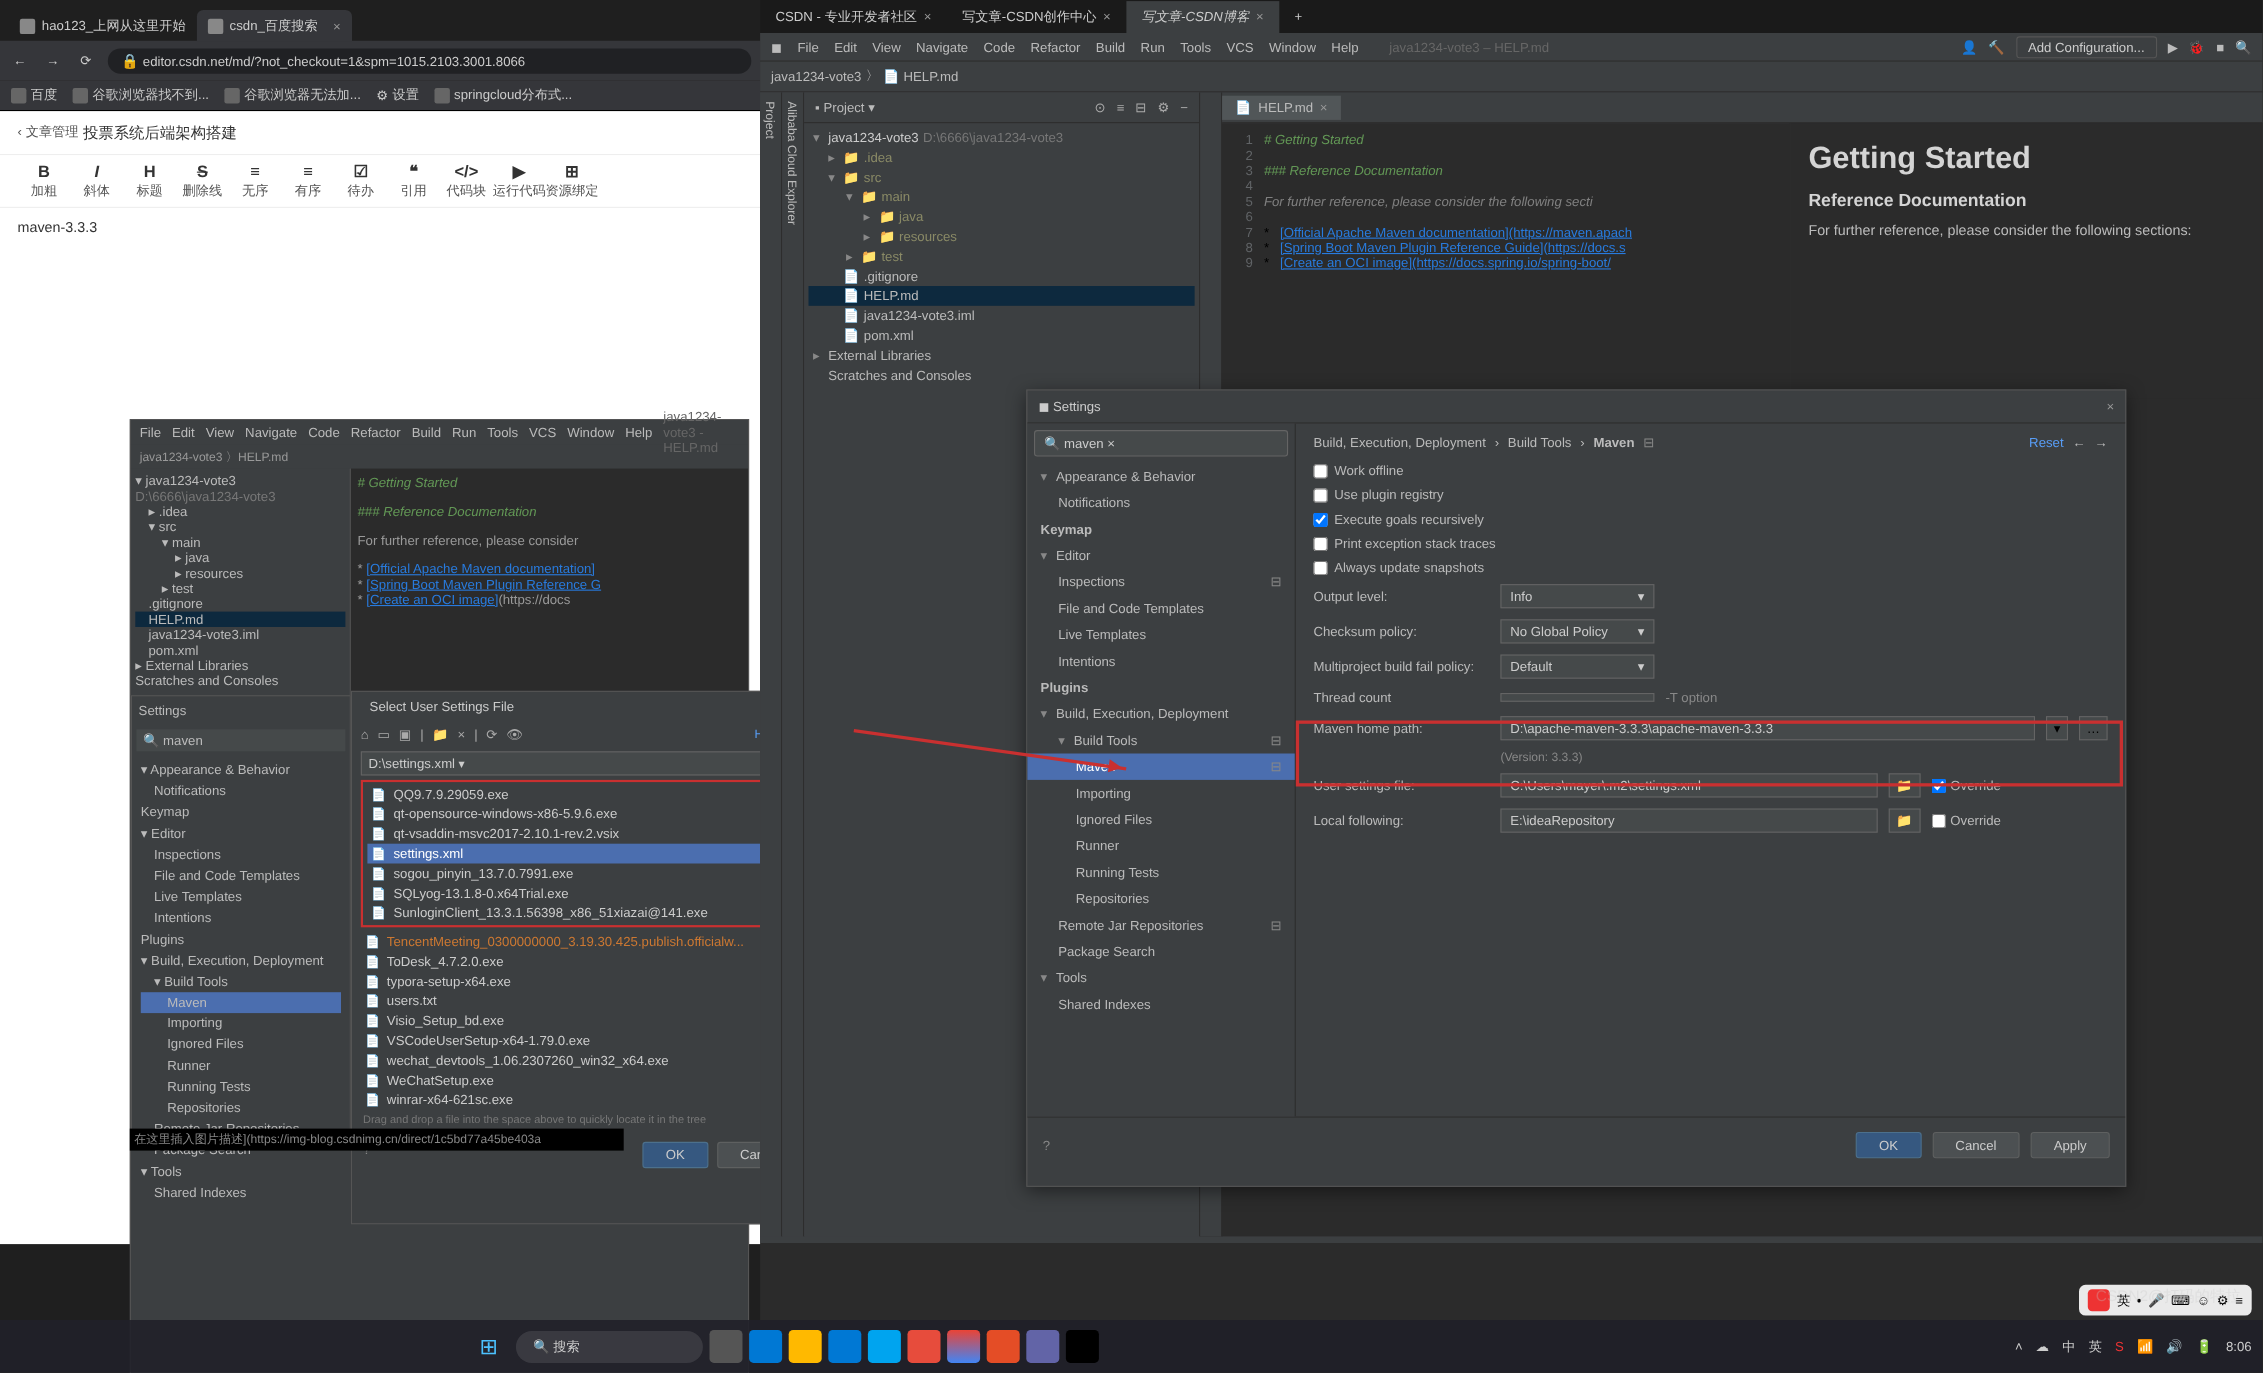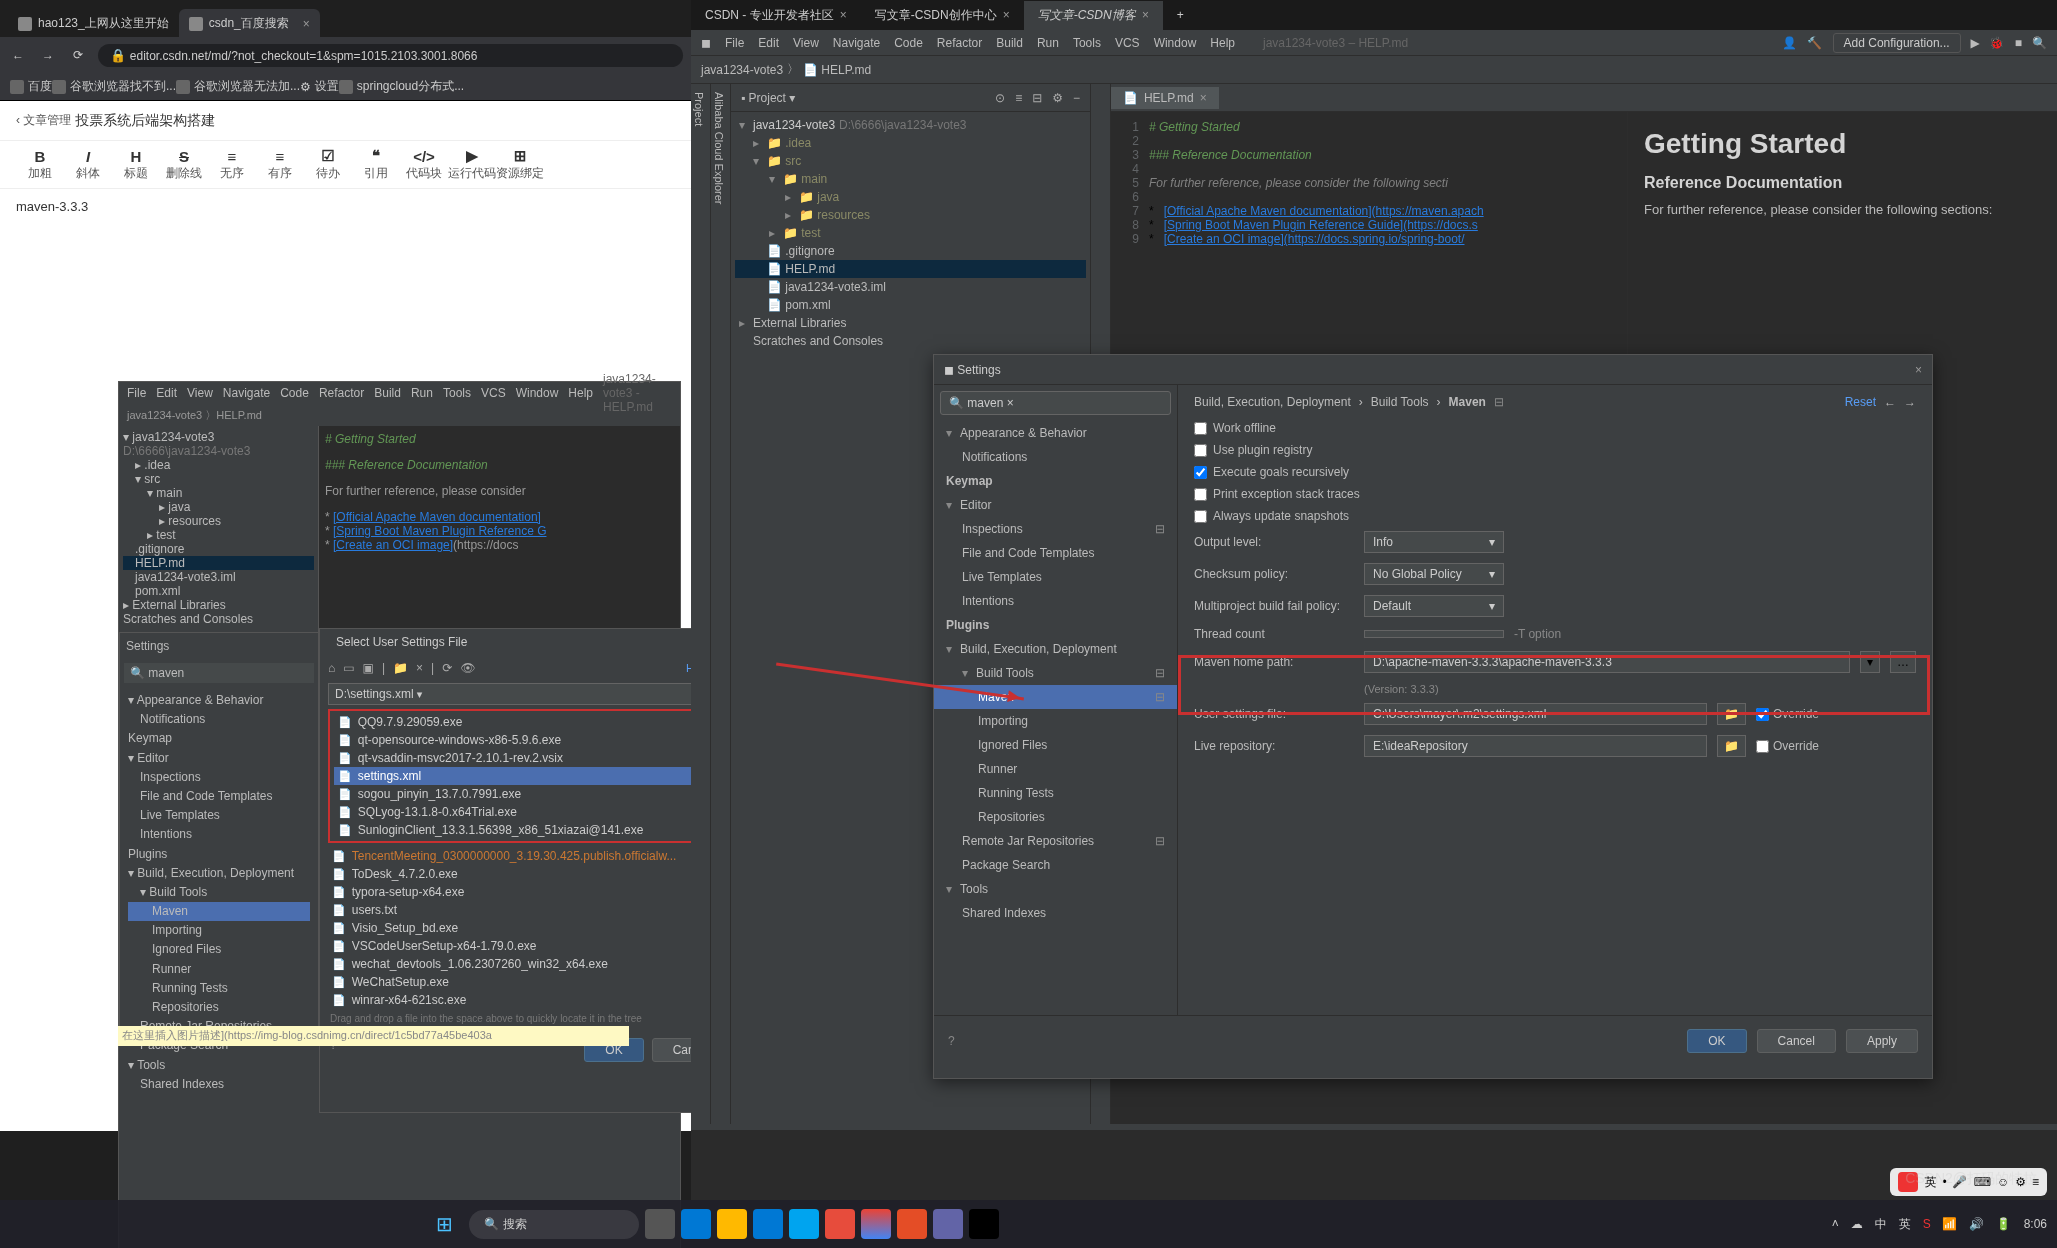--- a/index.html
+++ b/index.html
@@ -6,21 +6,21 @@
 body{background:#2b2b2b;overflow:hidden;position:relative;width:2057px;height:1248px;}
 .browser-窗口{position:absolute;top:0;left:0;width:691px;height:1200px;background:#1f1f1f;}
 .browser-tabs{height:37px;background:#1f1f1f;display:flex;align-items:center;padding:0 8px;}
 .browser-tab{padding:6px 10px;color:#ccc;display:flex;align-items:center;gap:6px;border-radius:6px 6px 0 0;margin-top:10px;}
 .browser-tab.active{background:#35363a;}
 .tab-icon{width:14px;height:14px;background:#888;border-radius:2px;}
 .tab-close{color:#999;margin-left:8px;}
 .addr-bar{height:36px;background:#35363a;display:flex;align-items:center;padding:0 8px;gap:10px;}
 .nav-btn{color:#ccc;width:20px;text-align:center;}
 .url-field{flex:1;background:#202124;border-radius:14px;padding:4px 12px;color:#ccc;font-size:13px;}
-.bookmarks{height:28px;background:#35363a;display:flex;align-items:center;padding:0 10px;border-bottom:1px solid #000;}
+.bookmarks{height:28px;background:#35363a;display:flex;align-items:center;gap:14px;padding:0 10px;border-bottom:1px solid #000;}
 .bm{color:#ccc;font-size:12px;display:flex;align-items:center;gap:4px;}
 .bm-icon{width:14px;height:14px;background:#666;border-radius:2px;}
 .csdn-editor{background:#fff;height:1030px;position:relative;}
 .editor-top{height:40px;border-bottom:1px solid #eee;display:flex;align-items:center;padding:0 16px;gap:4px;}
 .back-link{color:#555;}
 .title-input{flex:1;border:none;outline:none;font-size:14px;color:#333;}
 .toolbar{height:48px;border-bottom:1px solid #eee;display:flex;align-items:center;padding:0 16px;gap:0;}
 .tb-item{width:48px;text-align:center;color:#555;font-size:11px;}
 .tb-item .glyph{font-size:15px;display:block;font-weight:bold;color:#333;}
 .md-body{padding:10px 16px;}
@@ -108,21 +108,21 @@
 .chk input{width:13px;height:13px;}
 .combo{background:#45494a;border:1px solid #646464;color:#ccc;padding:3px 8px;width:140px;display:flex;justify-content:space-between;}
 .text-field{background:#45494a;border:1px solid #646464;color:#ccc;padding:3px 8px;flex:1;}
 .highlight-box{border:3px solid #c93030;position:absolute;}
 .hb1{top:270px;left:0;width:752px;height:60px;}
 .override{display:flex;align-items:center;gap:4px;color:#ccc;}
 .dlg-foot{height:50px;display:flex;align-items:center;justify-content:flex-end;gap:10px;padding:0 14px;border-top:1px solid #2d2d2d;}
 .caption-bar{position:absolute;top:0;left:691px;width:1366px;height:30px;background:#1a1a1a;display:flex;align-items:center;}
 .ctab{padding:6px 14px;color:#ccc;display:flex;align-items:center;gap:6px;font-size:12px;}
 .ctab.active{background:#3c3f41;font-style:italic;}
-.csdn-caption{position:absolute;bottom:85px;left:118px;width:511px;height:20px;background:#fef9c3;color:#888;font-size:11px;padding:2px 4px;}
+.csdn-caption{position:absolute;bottom:85px;left:118px;width:449px;height:20px;background:#000000;color:#888;font-size:11px;padding:2px 4px;}
 .taskbar{position:absolute;bottom:0;left:0;width:2057px;height:48px;background:rgba(30,30,40,0.85);display:flex;align-items:center;padding:0 10px;gap:6px;}
 .task-ic{width:30px;height:30px;background:#555;border-radius:4px;}
 .task-search{background:rgba(255,255,255,.1);border-radius:16px;padding:6px 16px;color:#ccc;width:170px;margin-left:10px;}
 .tray{margin-left:auto;display:flex;align-items:center;gap:12px;color:#ccc;font-size:11px;}
 .sogou{position:absolute;bottom:52px;right:10px;display:flex;gap:6px;align-items:center;background:rgba(255,255,255,.9);border-radius:6px;padding:4px 8px;}
 .sogou-ic{width:20px;height:20px;background:#3b8;border-radius:4px;}
 .watermark{position:absolute;bottom:60px;right:20px;color:rgba(200,200,200,.3);font-size:14px;}
 .red-arrow{position:absolute;top:680px;left:775px;width:250px;height:3px;background:#c93030;transform:rotate(8deg);}
 .red-arrow::after{content:"";position:absolute;right:-2px;top:-5px;border:6px solid transparent;border-left:12px solid #c93030;}
 .xclose{color:#999;}
@@ -558,21 +558,21 @@
       <div class="form-row">
           <label>User settings file:</label>
           <div class="text-field">C:\Users\mayer\.m2\settings.xml</div>
           <span style="background:#45494a;border:1px solid #646464;padding:3px 6px">📁</span>
           <label class="override">
             <input type="checkbox" checked="" style=""> 
             <span>Override</span>
           </label>
         </div>
       <div class="form-row">
-          <label>Live repository:</label>
+          <label>Local following:</label>
           <div class="text-field">E:\ideaRepository</div>
           <span style="background:#45494a;border:1px solid #646464;padding:3px 6px">📁</span>
           <label class="override">
             <input type="checkbox" style=""> 
             <span>Override</span>
           </label>
         </div>
       <div class="highlight-box hb1"></div>
     </div>
   </div>

